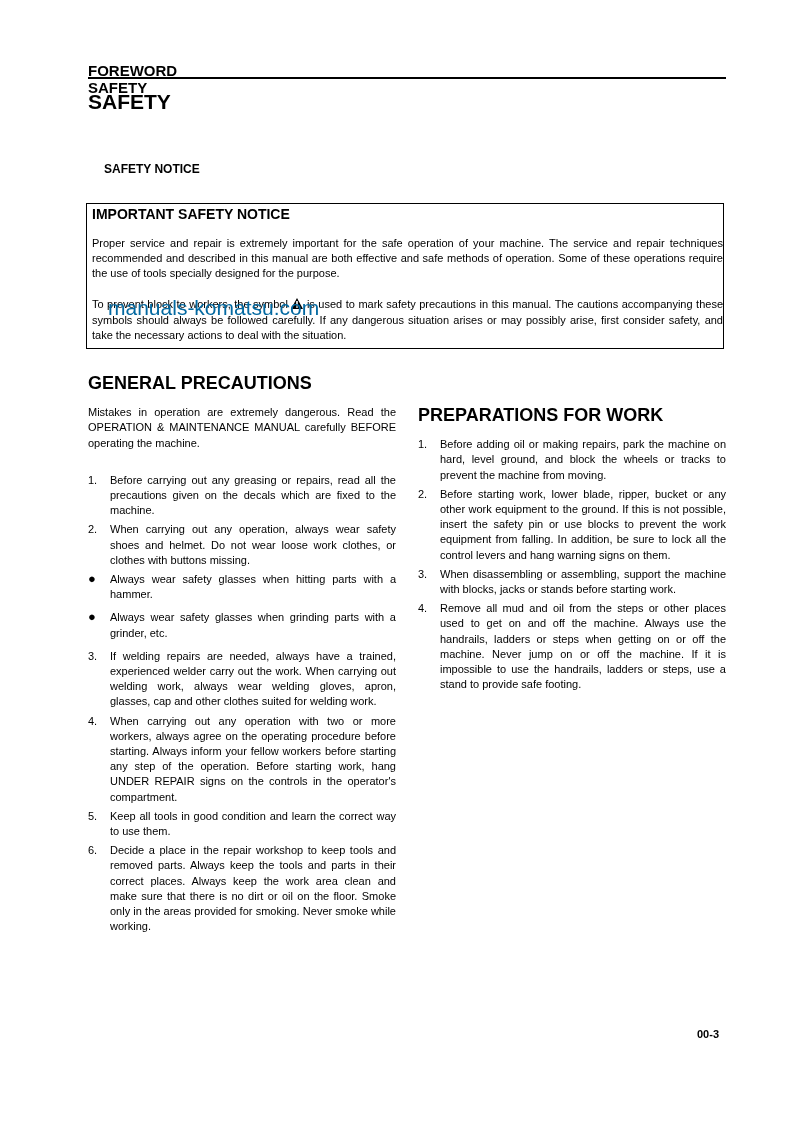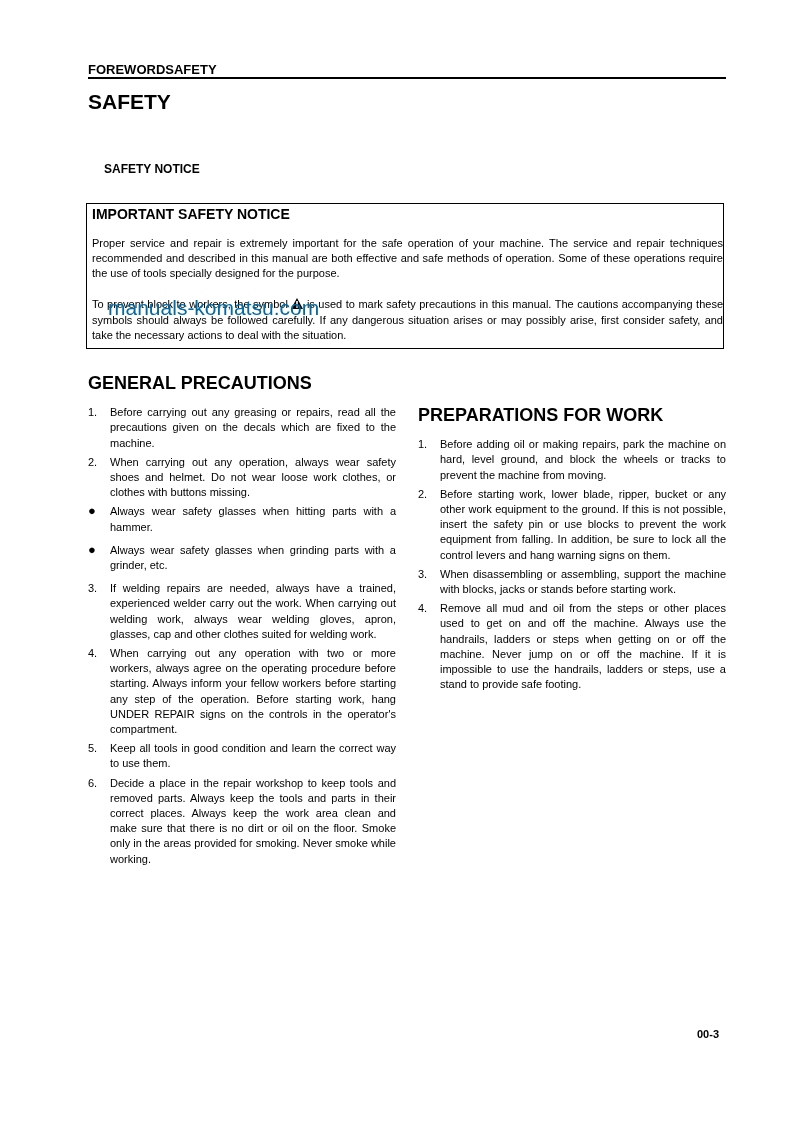--- a/index.html
+++ b/index.html
@@ -2,21 +2,21 @@
 <html><head>
   <meta charset="utf-8">
   <style>
     html, body { margin: 0; padding: 0; background: #ffffff; }
     body {
       width: 793px; height: 1123px; position: relative; overflow: hidden;
       font-family: "Liberation Sans", "DejaVu Sans", sans-serif; color: #000;
     }
     .hdr {
       position: absolute; left: 88px; top: 62px; width: 638px;
-      font-size: 13px; font-weight: bold; display: flex; 
+      font-size: 15px; font-weight: bold; display: flex;  flex-direction: column;
     }
     .hdr-rule {
       position: absolute; left: 88px; top: 77px; width: 638px; height: 2px; background: #000;
     }
     .title { position: absolute; left: 88px; top: 90px; font-size: 21px; font-weight: bold; margin: 0; }
     .subtitle { position: absolute; left: 88px; top: 146px; font-size: 12px; font-weight: bold; margin: 16px; }
     .notice-box {
       position: absolute; left: 86px; top: 203px; width: 638px; height: 146px;
       border: 1px solid #000; box-sizing: border-box; padding: 2px 0 0 5px;
     }
@@ -58,20 +58,21 @@
           <polygon points="6,0 12,11 0,11" fill="#000"></polygon>
           <rect x="5.2" y="3" width="1.6" height="4.5" fill="#fff"></rect>
           <rect x="5.2" y="8.3" width="1.6" height="1.5" fill="#fff"></rect>
         </svg></span><span> is used to mark safety precautions in this manual. The cautions accompanying these symbols should always be followed carefully. If any dangerous situation arises or may possibly arise, first consider safety, and take the necessary actions to deal with the situation.</span></p>
 </div>
 
 <div class="watermark">manuals-komatsu.com</div>
 
 <div class="col col-left">
   <h3 class="sec-head">GENERAL PRECAUTIONS</h3>
+  <p class="intro">Mistakes in operation are extremely dangerous. Read the OPERATION &amp; MAINTENANCE MANUAL carefully BEFORE operating the machine.</p>
   <div class="item">
       <span class="mk">1.</span>
       <span class="tx">Before carrying out any greasing or repairs, read all the precautions given on the decals which are fixed to the machine.</span>
     </div>
   <div class="item">
       <span class="mk">2.</span>
       <span class="tx">When carrying out any operation, always wear safety shoes and helmet. Do not wear loose work clothes, or clothes with buttons missing.</span>
     </div>
   <div class="item bullet">
       <span class="mk">●</span>

